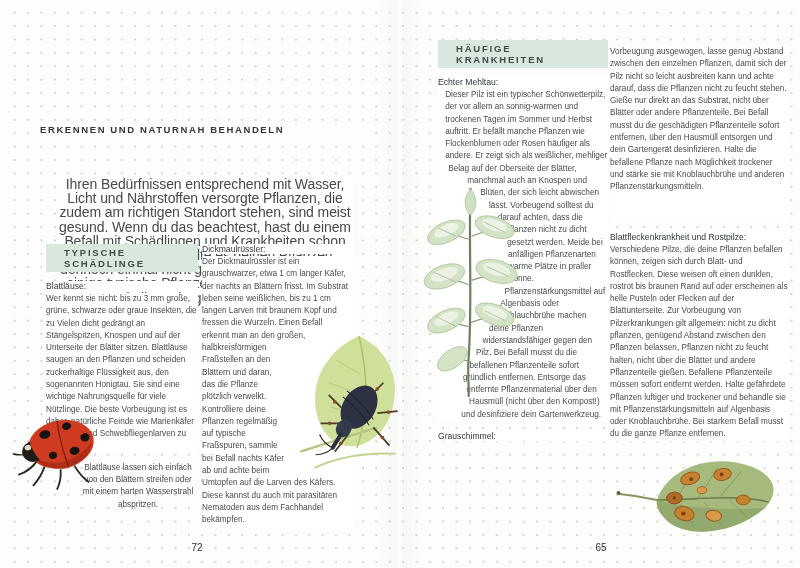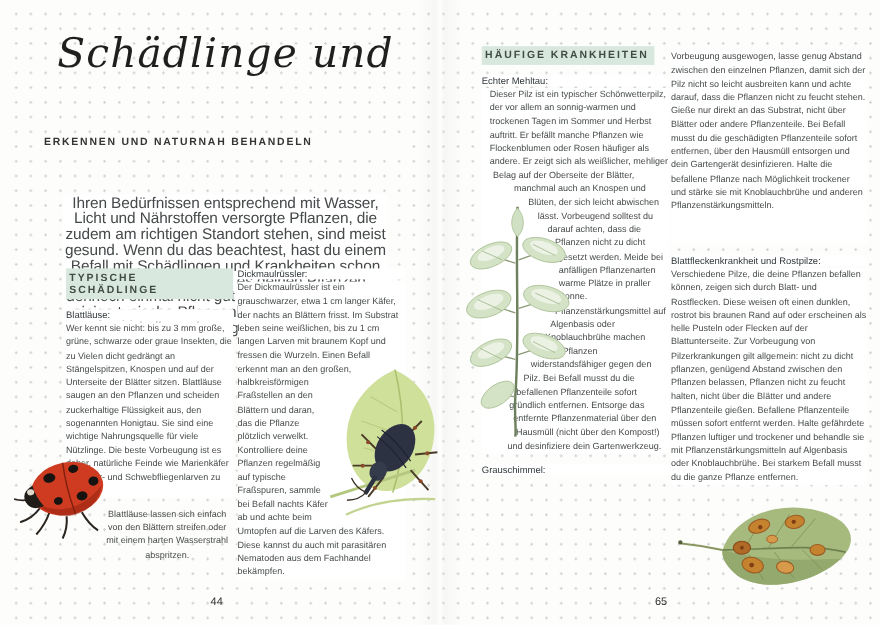--- a/index.html
+++ b/index.html
@@ -12,29 +12,29 @@
     background:linear-gradient(90deg,rgba(0,0,0,0) 0%,rgba(130,130,130,0.05) 40%,rgba(255,255,255,0.75) 50%,rgba(130,130,130,0.05) 60%,rgba(0,0,0,0) 100%);}
   
   .script-title{position:absolute;left:30px;top:28px;width:350px;text-align:center;
     font-family:"DejaVu Serif",serif;font-style:italic;color:#1f1f1f;
     font-size:37px;line-height:41px;letter-spacing:1px;}
   .subtitle{position:absolute;left:40px;top:124px;width:330px;text-align:left;
     font-size:9.5px;letter-spacing:1.6px;color:#333634;font-weight:bold;background:#fdfdfb;}
   .intro{position:absolute;left:57px;top:163px;width:296px;text-align:center;
     font-size:14px;letter-spacing:-0.1px;line-height:14.2px;color:#45494a;background:#fff;}
   .chip{display:inline-block;background:#d8e8de;color:#414b46;font-weight:bold;
-    font-size:9.5px;letter-spacing:1.8px;padding:3px 5px 3px 3px;margin:0 0 9px 0;}
+    font-size:9.5px;letter-spacing:1.8px;padding:3px 5px 3px 18px;margin:0 0 9px 0;}
   .h-run{font-size:8.6px;font-weight:normal;color:#30373a;margin:0 0 2px 0;background:#fff;}
   .body-txt{font-size:8.2px;line-height:12.3px;color:#474c4b;margin:0;background:#fff;
     text-align:left;hyphens:auto;}
   .caption{font-size:8.2px;line-height:12.3px;color:#474c4b;margin:9px 0 0 0;
     padding-left:32px;text-align:center;background:transparent;}
   .pagenum{position:absolute;font-size:10px;color:#2e2e2e;width:30px;text-align:center;}
   
-  .colsL{position:absolute;left:60px;top:244px;width:316px;display:flex;gap:4px;}
+  .colsL{position:absolute;left:46px;top:244px;width:316px;display:flex;gap:4px;}
   .colsL .col{width:152px;}
   .colR1{position:absolute;left:438px;top:40px;width:170px;}
   .colR2{position:absolute;left:610px;top:46px;width:178px;}
   .mildew-body{min-height:322px;}
   .r2-p1{min-height:176px;}
   .r2-h{margin-top:10px;}
   
   .weevil-float{float:right;width:70px;height:220px;
     shape-outside:polygon(100% 30%,45% 40%,0% 56%,0% 100%,100% 100%);shape-margin:3px;}
   .plant-float{float:left;width:70px;height:330px;
@@ -46,39 +46,38 @@
 </style>
 </head>
 <body>
 
 <div class="spread">
   <div class="dotgrid"></div>
   <div class="spine"></div>
 
   <div>
     <div class="script-title">
-      <div>Schädlinge und</div>
     </div>
     <div class="subtitle">ERKENNEN UND NATURNAH BEHANDELN</div>
     <p class="intro">Ihren Bedürfnissen entsprechend mit Wasser, Licht und Nährstoffen versorgte Pflanzen, die zudem am richtigen Standort stehen, sind meist gesund. Wenn du das beachtest, hast du einem Befall mit Schädlingen und Krankheiten schon gut vorgebeugt. Sollte es deinen Pflanzen dennoch einmal nicht gut gehen, findest du hier einige typische Pflanzenleiden und Tipps, wie du ihnen begegnen kannst.</p>
 
     <div class="colsL">
       <div class="col">
         <span class="chip">TYPISCHE SCHÄDLINGE</span>
         <p class="h-run">Blattläuse:</p>
         <p class="body-txt">Wer kennt sie nicht: bis zu 3 mm große, grüne, schwarze oder graue Insekten, die zu Vielen dicht gedrängt an Stängelspitzen, Knospen und auf der Unterseite der Blätter sitzen. Blattläuse saugen an den Pflanzen und scheiden zuckerhaltige Flüssigkeit aus, den sogenannten Honigtau. Sie sind eine wichtige Nahrungsquelle für viele Nützlinge. Die beste Vorbeugung ist es daher, natürliche Feinde wie Marienkäfer oder Flor- und Schwebfliegenlarven zu fördern.</p>
         <p class="caption">Blattläuse lassen sich einfach von den Blättern streifen oder mit einem harten Wasserstrahl abspritzen.</p>
       </div>
       <div class="col">
         <p class="h-run">Dickmaulrüssler:</p>
         <p class="body-txt"><span class="weevil-float"></span><span>Der Dickmaulrüssler ist ein grauschwarzer, etwa 1 cm langer Käfer, der nachts an Blättern frisst. Im Substrat leben seine weißlichen, bis zu 1 cm langen Larven mit braunem Kopf und fressen die Wurzeln. Einen Befall erkennt man an den großen, halbkreisförmigen Fraßstellen an den Blättern und daran, das die Pflanze plötzlich verwelkt. Kontrolliere deine Pflanzen regelmäßig auf typische Fraßspuren, sammle bei Befall nachts Käfer ab und achte beim Umtopfen auf die Larven des Käfers. Diese kannst du auch mit parasitären Nematoden aus dem Fachhandel bekämpfen.</span></p>
       </div>
     </div>
 
-    <div class="pagenum" style="left:182px;top:542px;">44</div>
+    <div class="pagenum" style="left:182px;top:542px;">72</div>
 
     <div class="illu" style="left:10px;top:406px;width:92px;height:88px;">
       <svg viewBox="0 0 100 94">
         <path d="M30 58 Q22 70 9 74" stroke="#2b251f" stroke-width="2" fill="none"></path>
         <path d="M38 64 Q34 76 25 86" stroke="#2b251f" stroke-width="2" fill="none"></path>
         <path d="M55 68 Q56 80 51 90" stroke="#2b251f" stroke-width="2" fill="none"></path>
         <path d="M70 64 Q77 76 86 82" stroke="#2b251f" stroke-width="2" fill="none"></path>
         <path d="M24 50 Q13 54 3 51" stroke="#2b251f" stroke-width="1.6" fill="none"></path>
         <g transform="rotate(-12 50 44)">
           <ellipse cx="56" cy="42" rx="36" ry="26" fill="#ce3b20"></ellipse>

